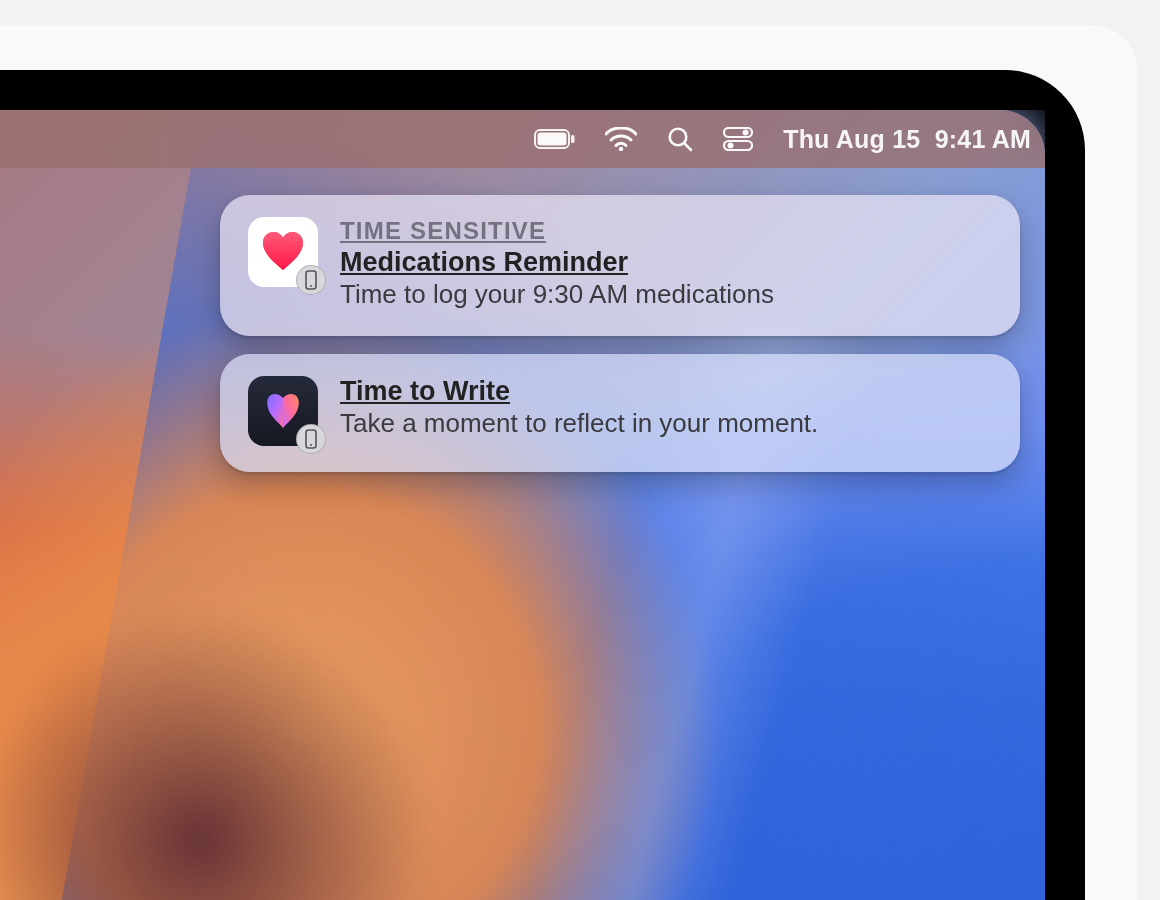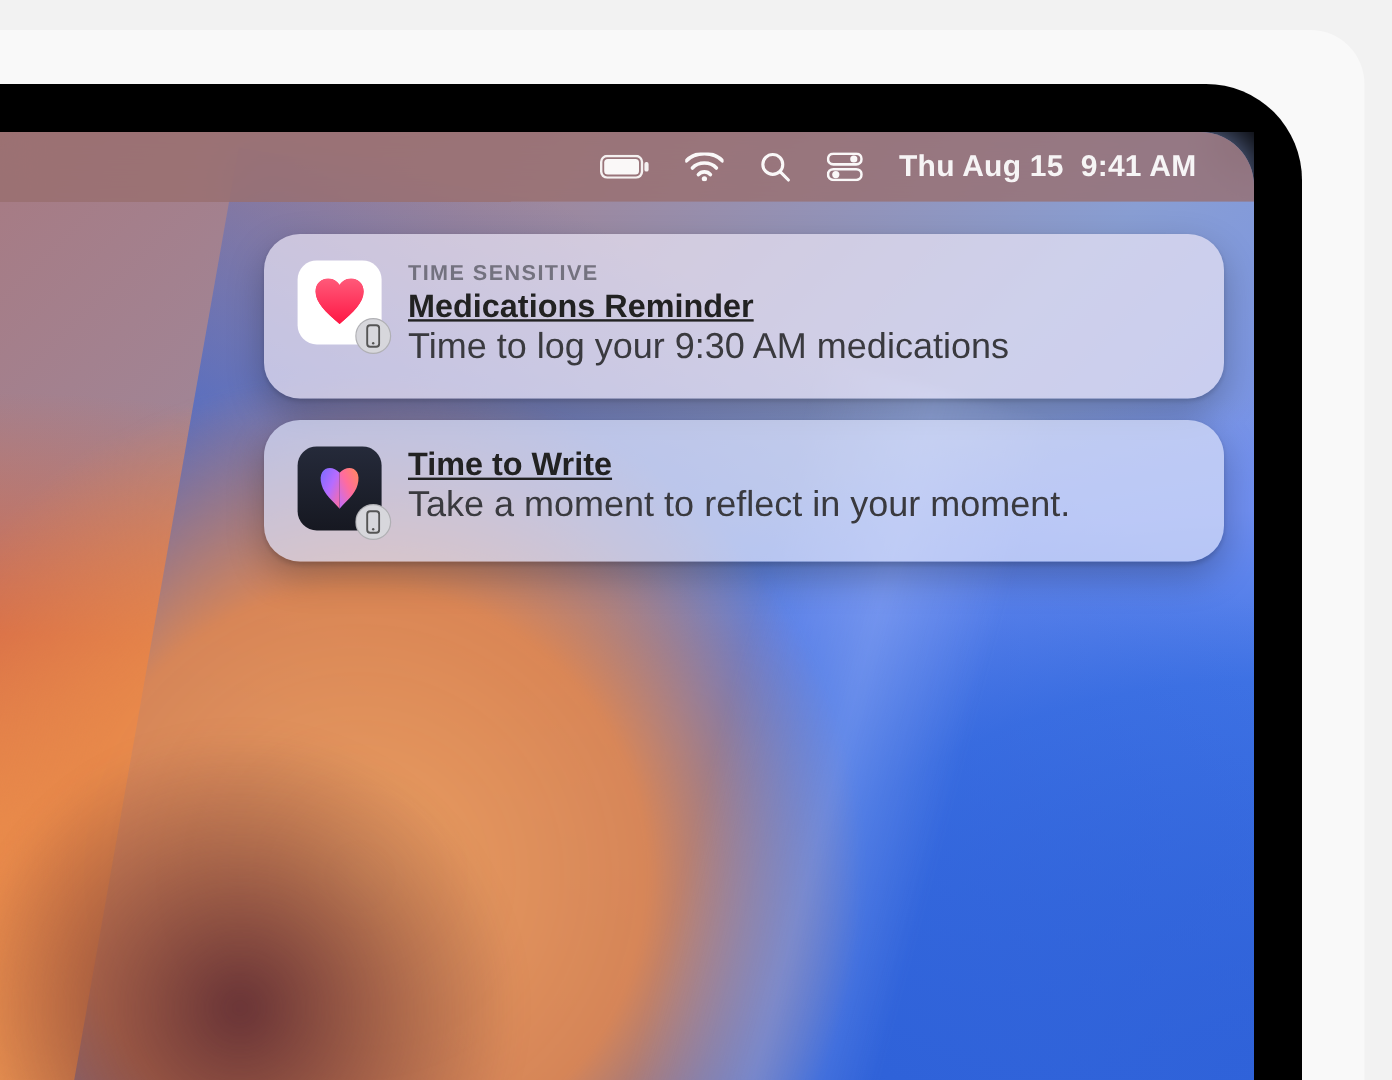--- a/index.html
+++ b/index.html
@@ -94,21 +94,21 @@
   .menubar {
     position: absolute;
     left: 0; top: 0;
     width: 100%;
     height: 58px;
     background: rgba(152, 110, 110, 0.78);
     backdrop-filter: blur(20px);
     display: flex;
     align-items: center;
     justify-content: flex-end;
-    padding-right: 48px;
+    padding-right: 14px;
     gap: 30px;
     color: rgba(255,255,255,0.92);
     text-align: center;
   }
   .menubar .icon { display: flex; align-items: center; justify-content: center; }
   .clock { font-size: 25px; font-weight: 600; letter-spacing: 0.2px; white-space: pre; }
 
   
   .notif-stack {
     position: absolute;
@@ -150,35 +150,36 @@
     height: 30px;
     border-radius: 50%;
     background: #d7d7dc;
     border: 1.5px solid rgba(0,0,0,0.18);
     display: flex;
     align-items: center;
     justify-content: center;
   }
   .notif-content { flex: 1 1 auto; color: #2f2f33; }
   .notif-tag {
-    font-size: 18px;
+    font-size: 24px;
     font-weight: 600;
     letter-spacing: 1.2px;
     color: rgba(80,80,90,0.72);
     margin-bottom: 2px;
+    text-decoration: underline;
   }
   .notif-title {
     font-size: 27px;
     font-weight: 700;
     color: #222;
     margin-bottom: 1px;
     text-decoration: underline;
   }
   .notif-body {
-    font-size: 30px;
+    font-size: 26px;
     font-weight: 400;
     color: #3a3a3f;
   }
 </style>
 </head>
 <body>
 
 <div class="canvas">
   <div class="inner-panel">
     <div class="bezel"></div>

